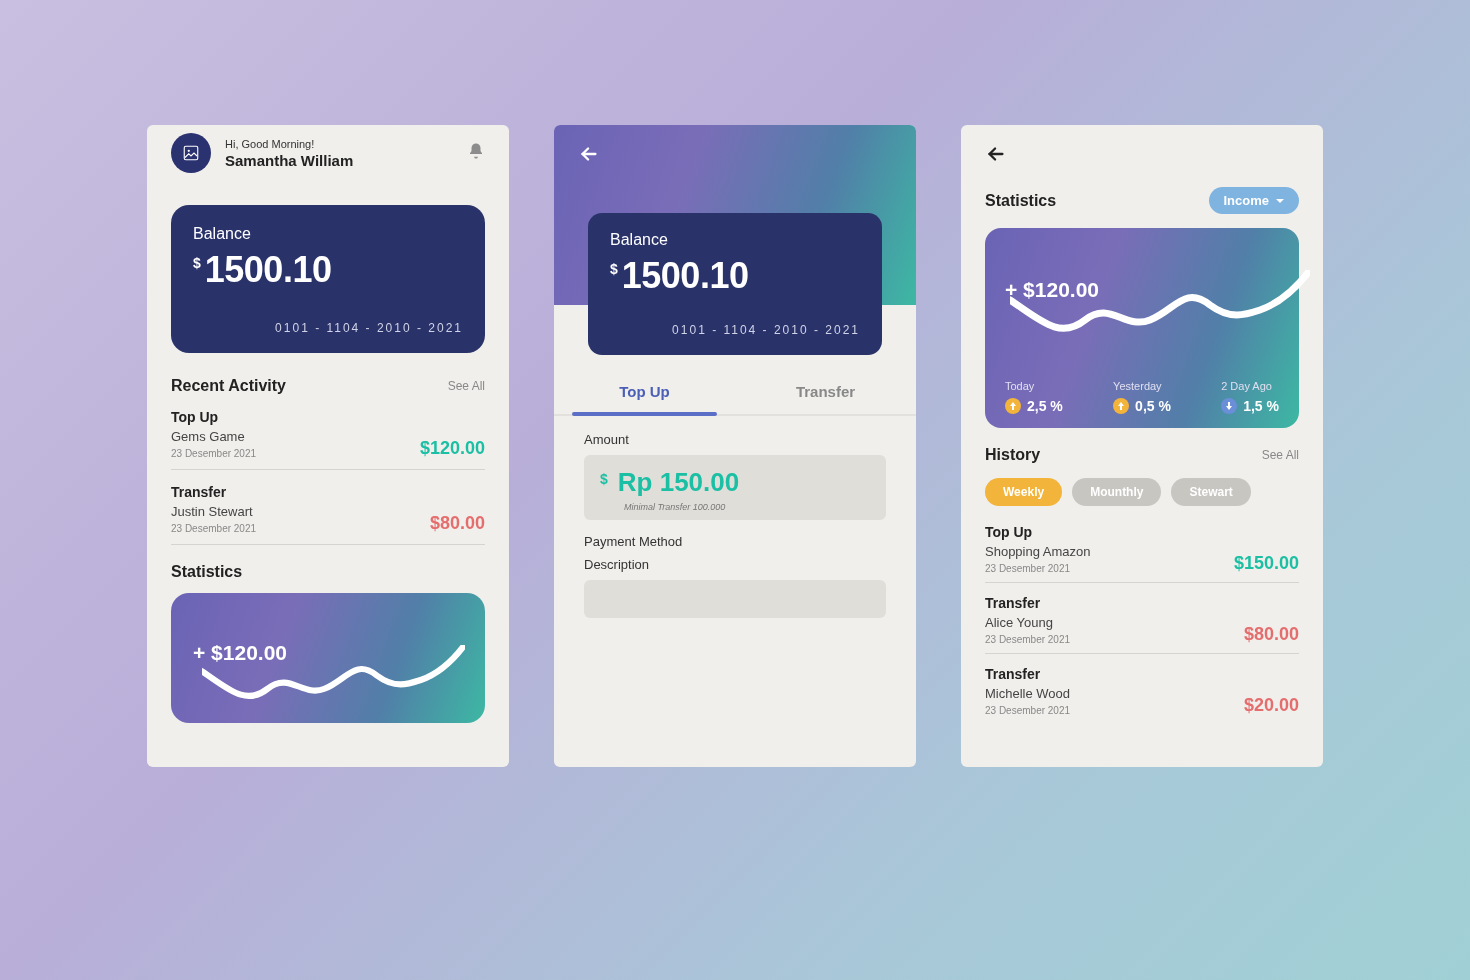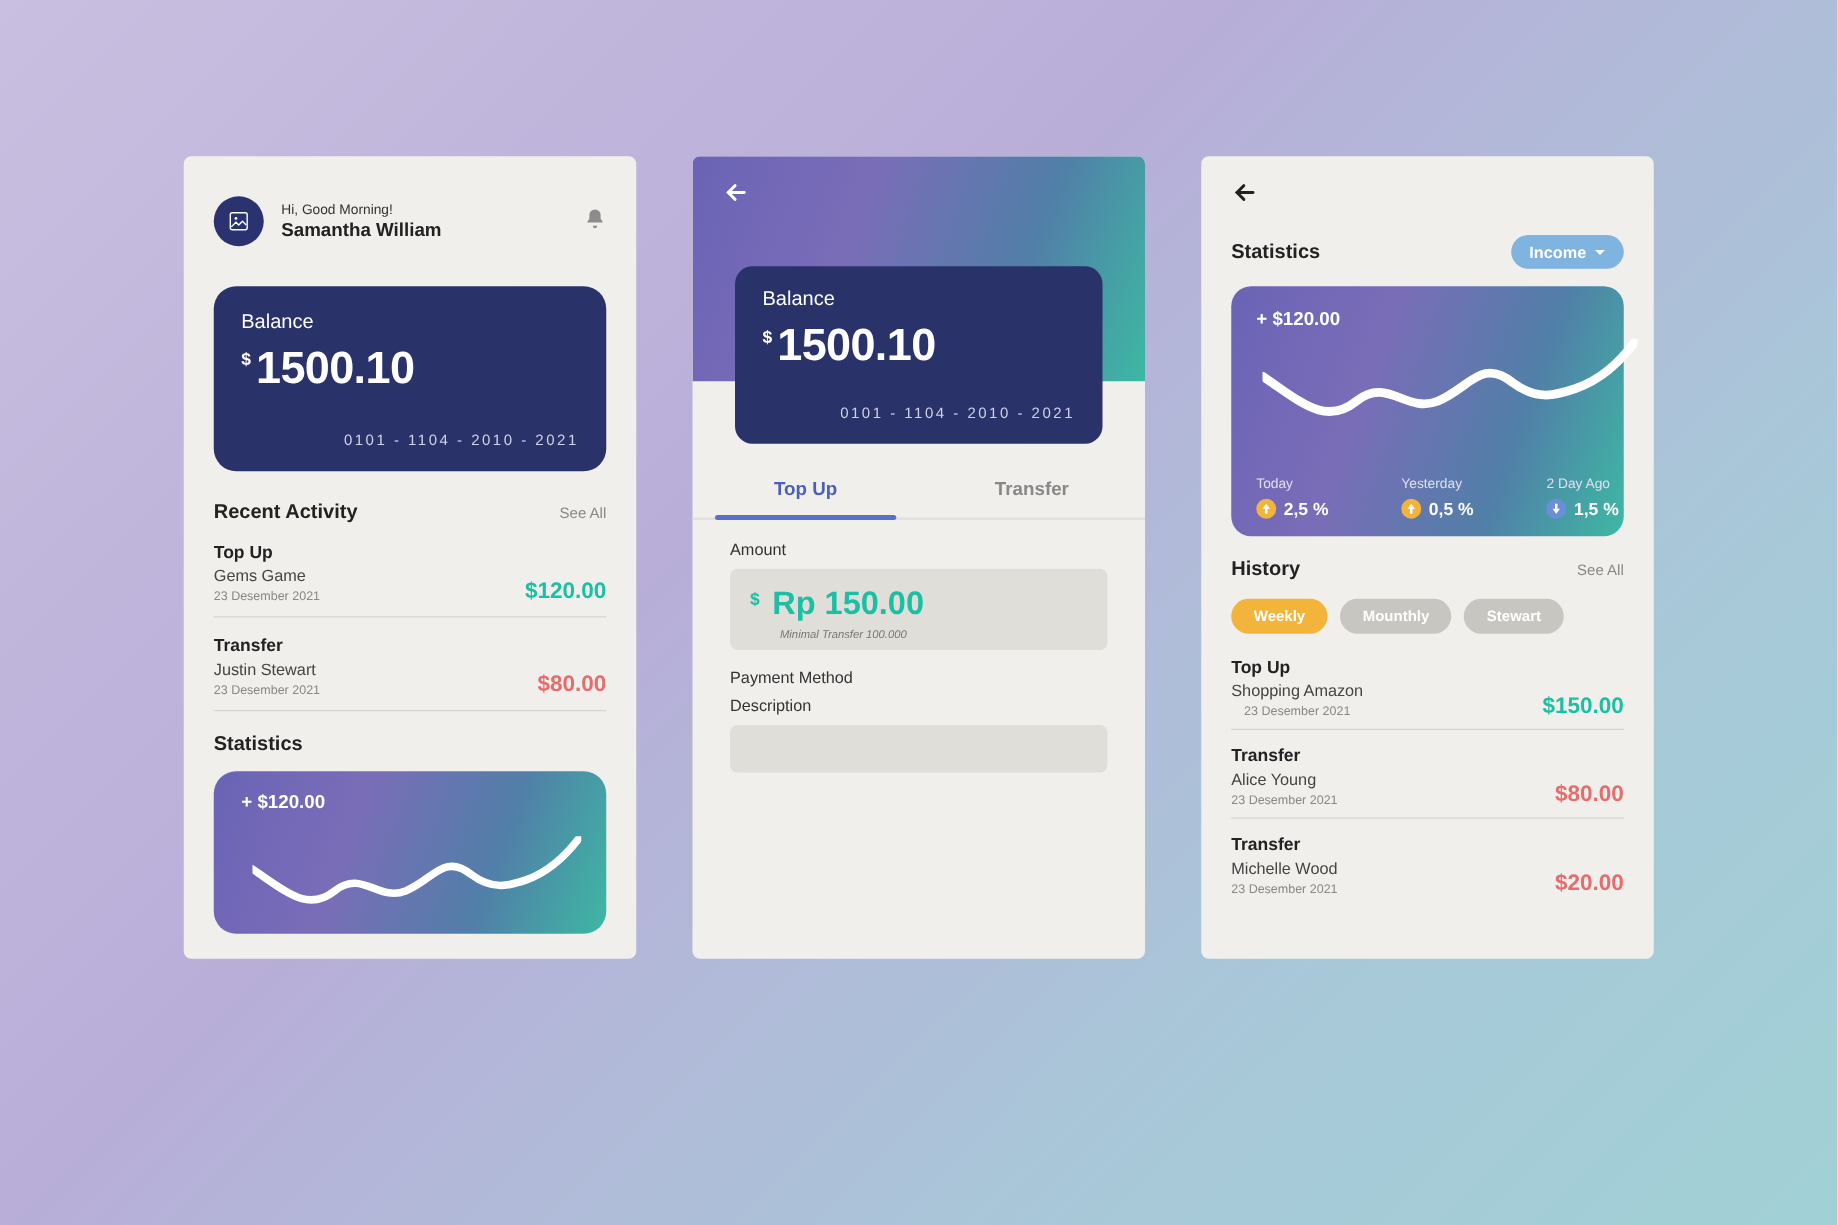--- a/index.html
+++ b/index.html
@@ -16,21 +16,21 @@
   .phone {
     width: 362px;
     height: 642px;
     background: #f1efec;
     border-radius: 6px;
     overflow: hidden;
     position: relative;
   }
 
   
-  .s1-header { display:flex; align-items:center; padding:32px 24px 12px; gap:14px; }
+  .s1-header { display:flex; align-items:center; padding:8px 24px 12px; gap:14px; }
   .avatar {
     width:40px; height:40px; border-radius:50%;
     background:#2a3270; display:flex; align-items:center; justify-content:center;
   }
   .avatar svg { width:18px; height:18px; }
   .greet { font-size:11px; color:#333; margin-bottom:2px; }
   .user  { font-size:15px; font-weight:700; color:#222; }
   .bell  { margin-left:auto; color:#8c8c8c; }
 
   .balance-card {
@@ -49,36 +49,36 @@
   .card-num { position:absolute; bottom:18px; right:22px; font-size:12px; letter-spacing:2px; color:#d0d4e8; }
 
   .section-row { display:flex; align-items:center; justify-content:space-between; padding:0 24px; margin-top:24px; }
   .section-title { font-size:16px; font-weight:700; color:#222; }
   .see-all { font-size:12px; color:#888; }
 
   .activity { padding:0 24px; }
   .act-item { border-bottom:1px solid #d6d4d0; padding:14px 0 10px; display:flex; justify-content:space-between; align-items:flex-end; }
   .act-left .a-title { font-size:14px; font-weight:700; color:#222; margin-bottom:4px; }
   .act-left .a-sub   { font-size:13px; color:#444; margin-bottom:4px; }
-  .act-left .a-date  { font-size:10px; color:#888;text-align:center; }
+  .act-left .a-date  { font-size:10px; color:#888; }
   .a-amount { font-size:18px; font-weight:700; }
   .pos { color:#1bbfa3; }
   .neg { color:#e46d6d; }
 
   .stats-card {
     margin:12px 24px 0;
     height:130px;
     border-radius:18px;
     background: linear-gradient(110deg, #6a63b5 0%, #7a6db8 35%, #517fa8 70%, #3db8a3 100%);
     color:#fff;
     padding:16px 22px;
     position:relative;
     overflow:hidden;
   }
-  .delta { font-size:15px; font-weight:700; }
+  .delta { font-size:21px; font-weight:700;margin-top:32px; }
   .spark { position:absolute; left:10%; right:5%; bottom:8px; height:70px; }
 
   
   .s2-grad {
     height:180px;
     background: linear-gradient(110deg, #6a63b5 0%, #7a6db8 35%, #517fa8 70%, #3db8a3 100%);
     position:relative;
   }
   .back-btn { position:absolute; top:18px; left:24px; color:#fff; }
   .s2-card {
@@ -115,21 +115,21 @@
   .s3-stats {
     margin:14px 0 0;
     height:200px;
     border-radius:16px;
     background: linear-gradient(110deg, #6a63b5 0%, #7a6db8 35%, #517fa8 70%, #3db8a3 100%);
     color:#fff;
     padding:18px 20px 14px;
     position:relative;
   }
   .spark2 { position:absolute; left:8%; right:4%; top:42px; height:80px; }
-  .stat-cols { position:absolute; left:20px; right:4px; bottom:14px; display:flex; justify-content:space-between; }
+  .stat-cols { position:absolute; left:20px; right:20px; bottom:14px; display:flex; justify-content:space-between; }
   .stat-col { font-size:11px; }
   .stat-col .sc-lab { color:#e0dff0; margin-bottom:6px; }
   .stat-col .sc-val { display:flex; align-items:center; gap:6px; font-size:14px; font-weight:700; }
   .coin { width:16px; height:16px; border-radius:50%; display:flex; align-items:center; justify-content:center; }
   .coin.up { background:#f2b43a; }
   .coin.dn { background:#6a8fd8; }
   .coin svg { width:10px; height:10px; }
 
   .chips { display:flex; gap:10px; margin:14px 0 6px; padding:0; }
   .chip { flex:0 0 auto; padding:7px 18px; border-radius:20px; font-size:12px; font-weight:600; background:#c8c6c1; color:#fff; }

